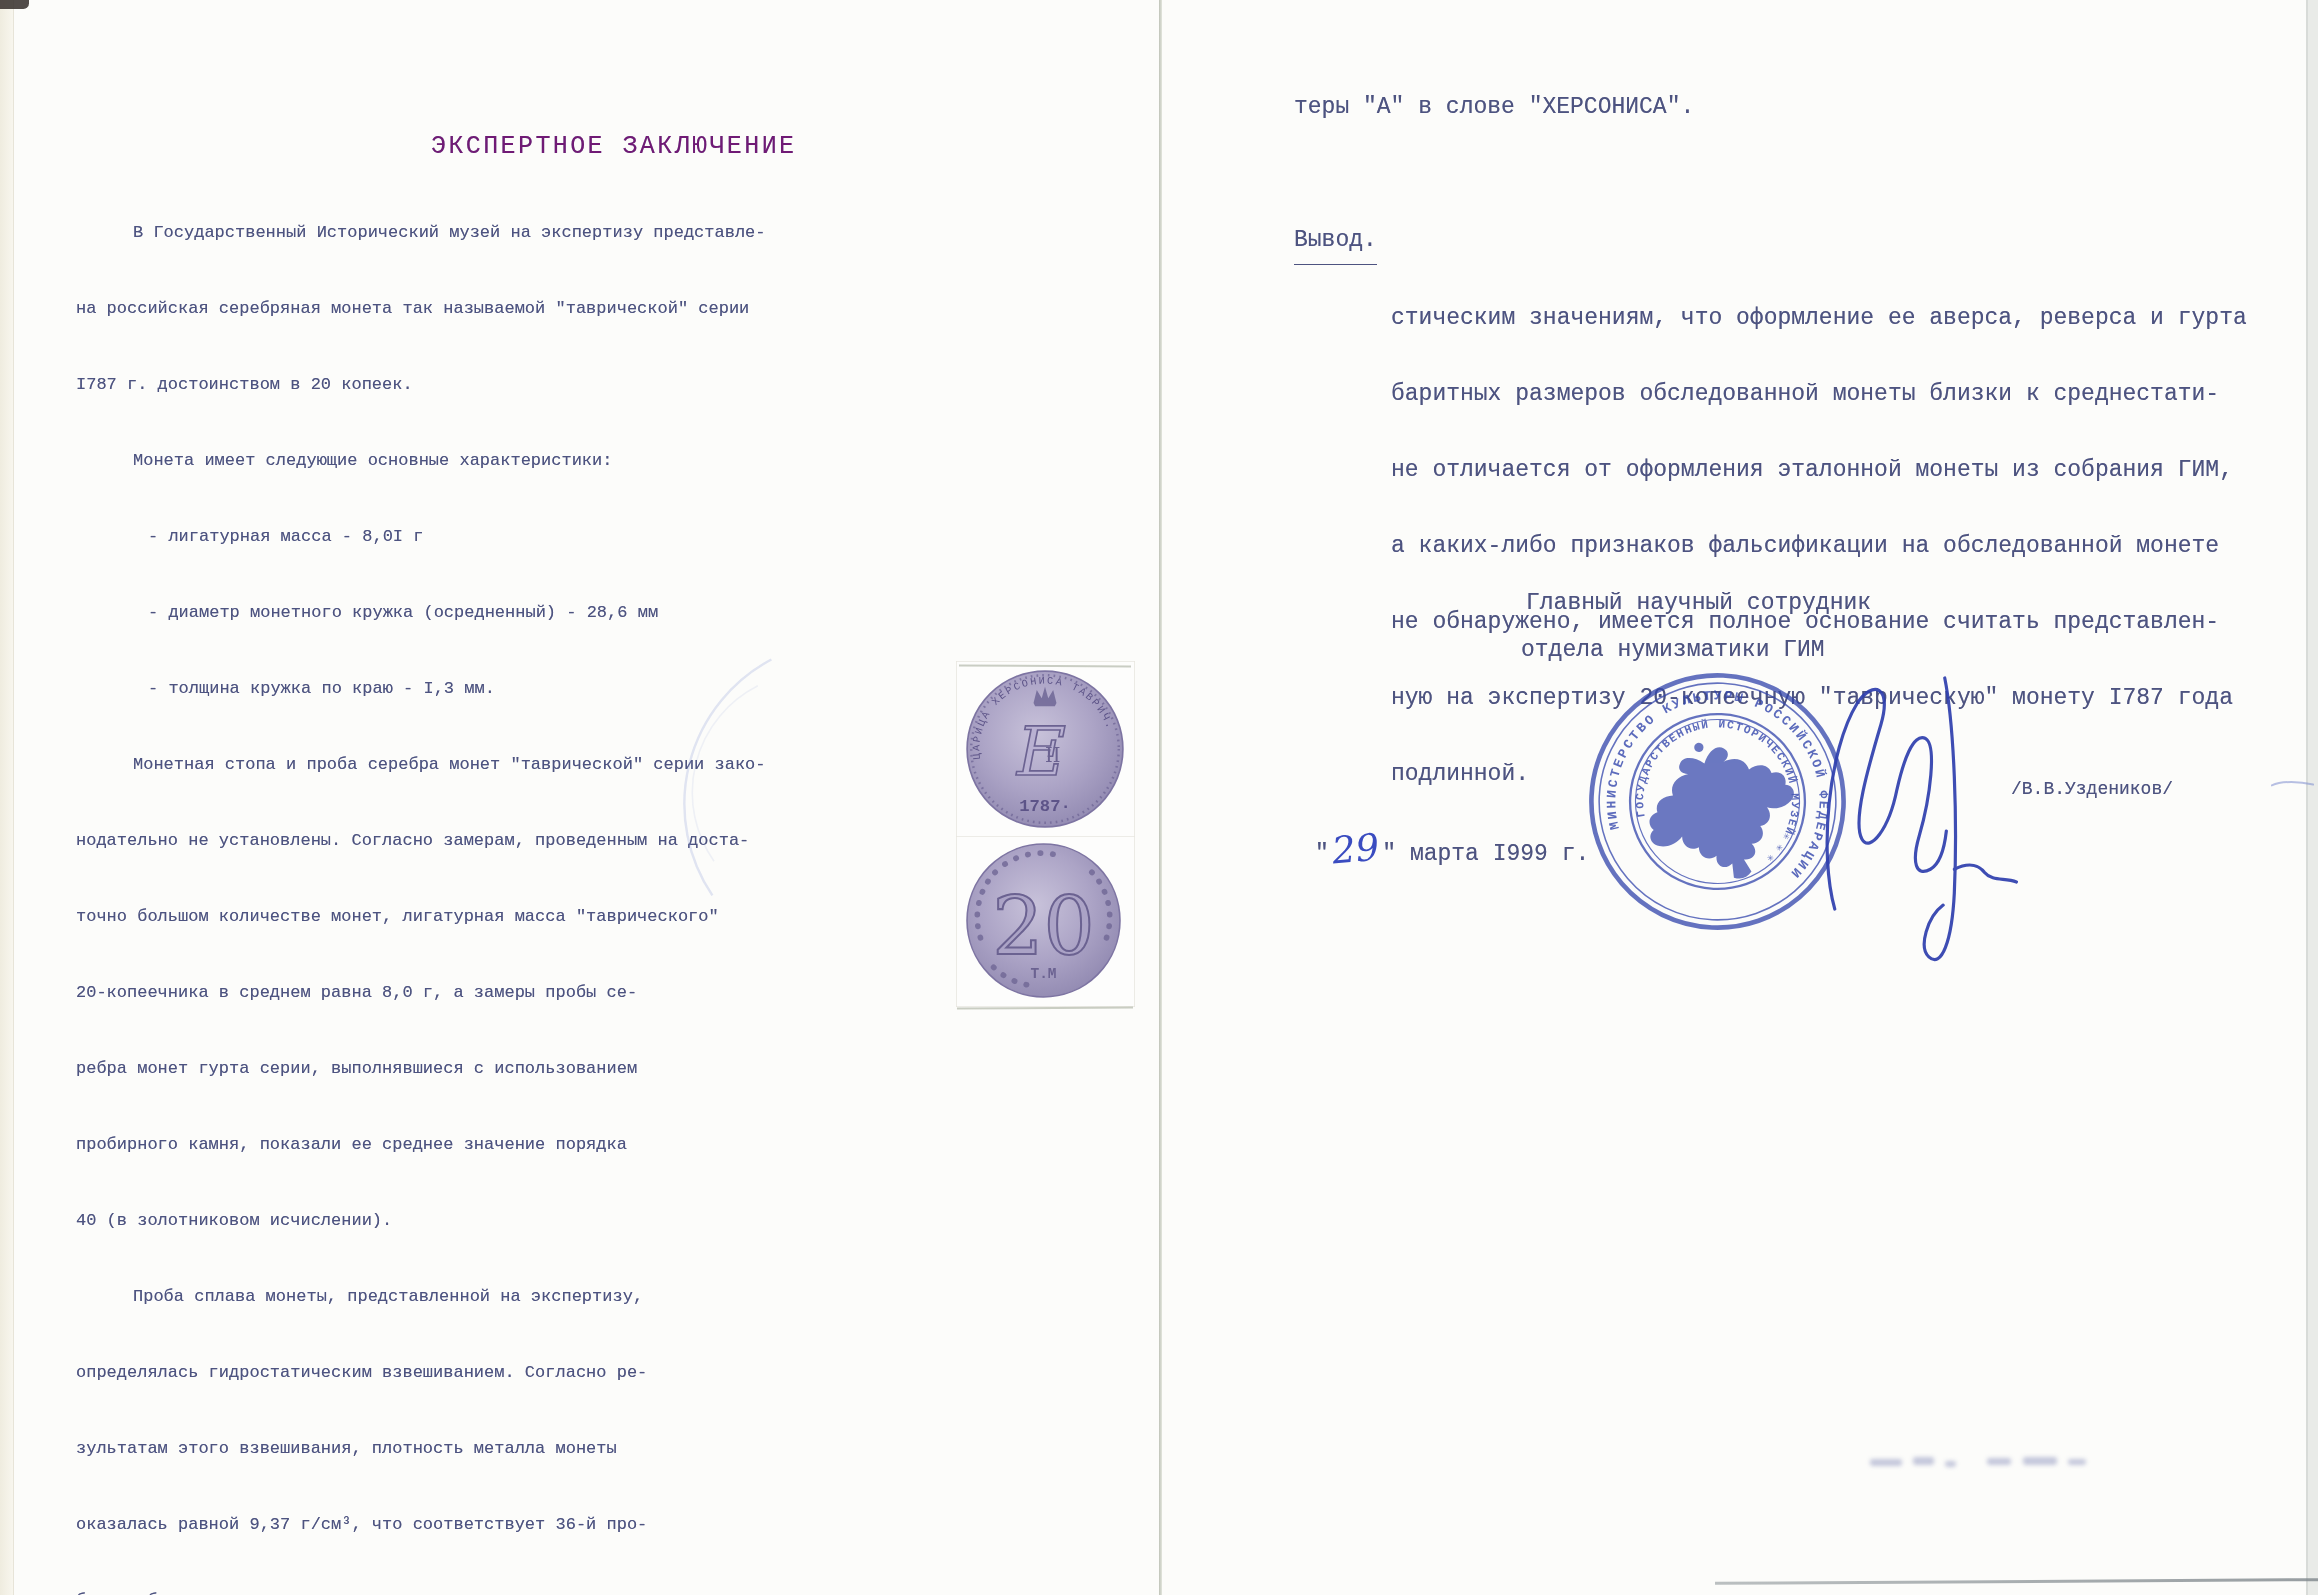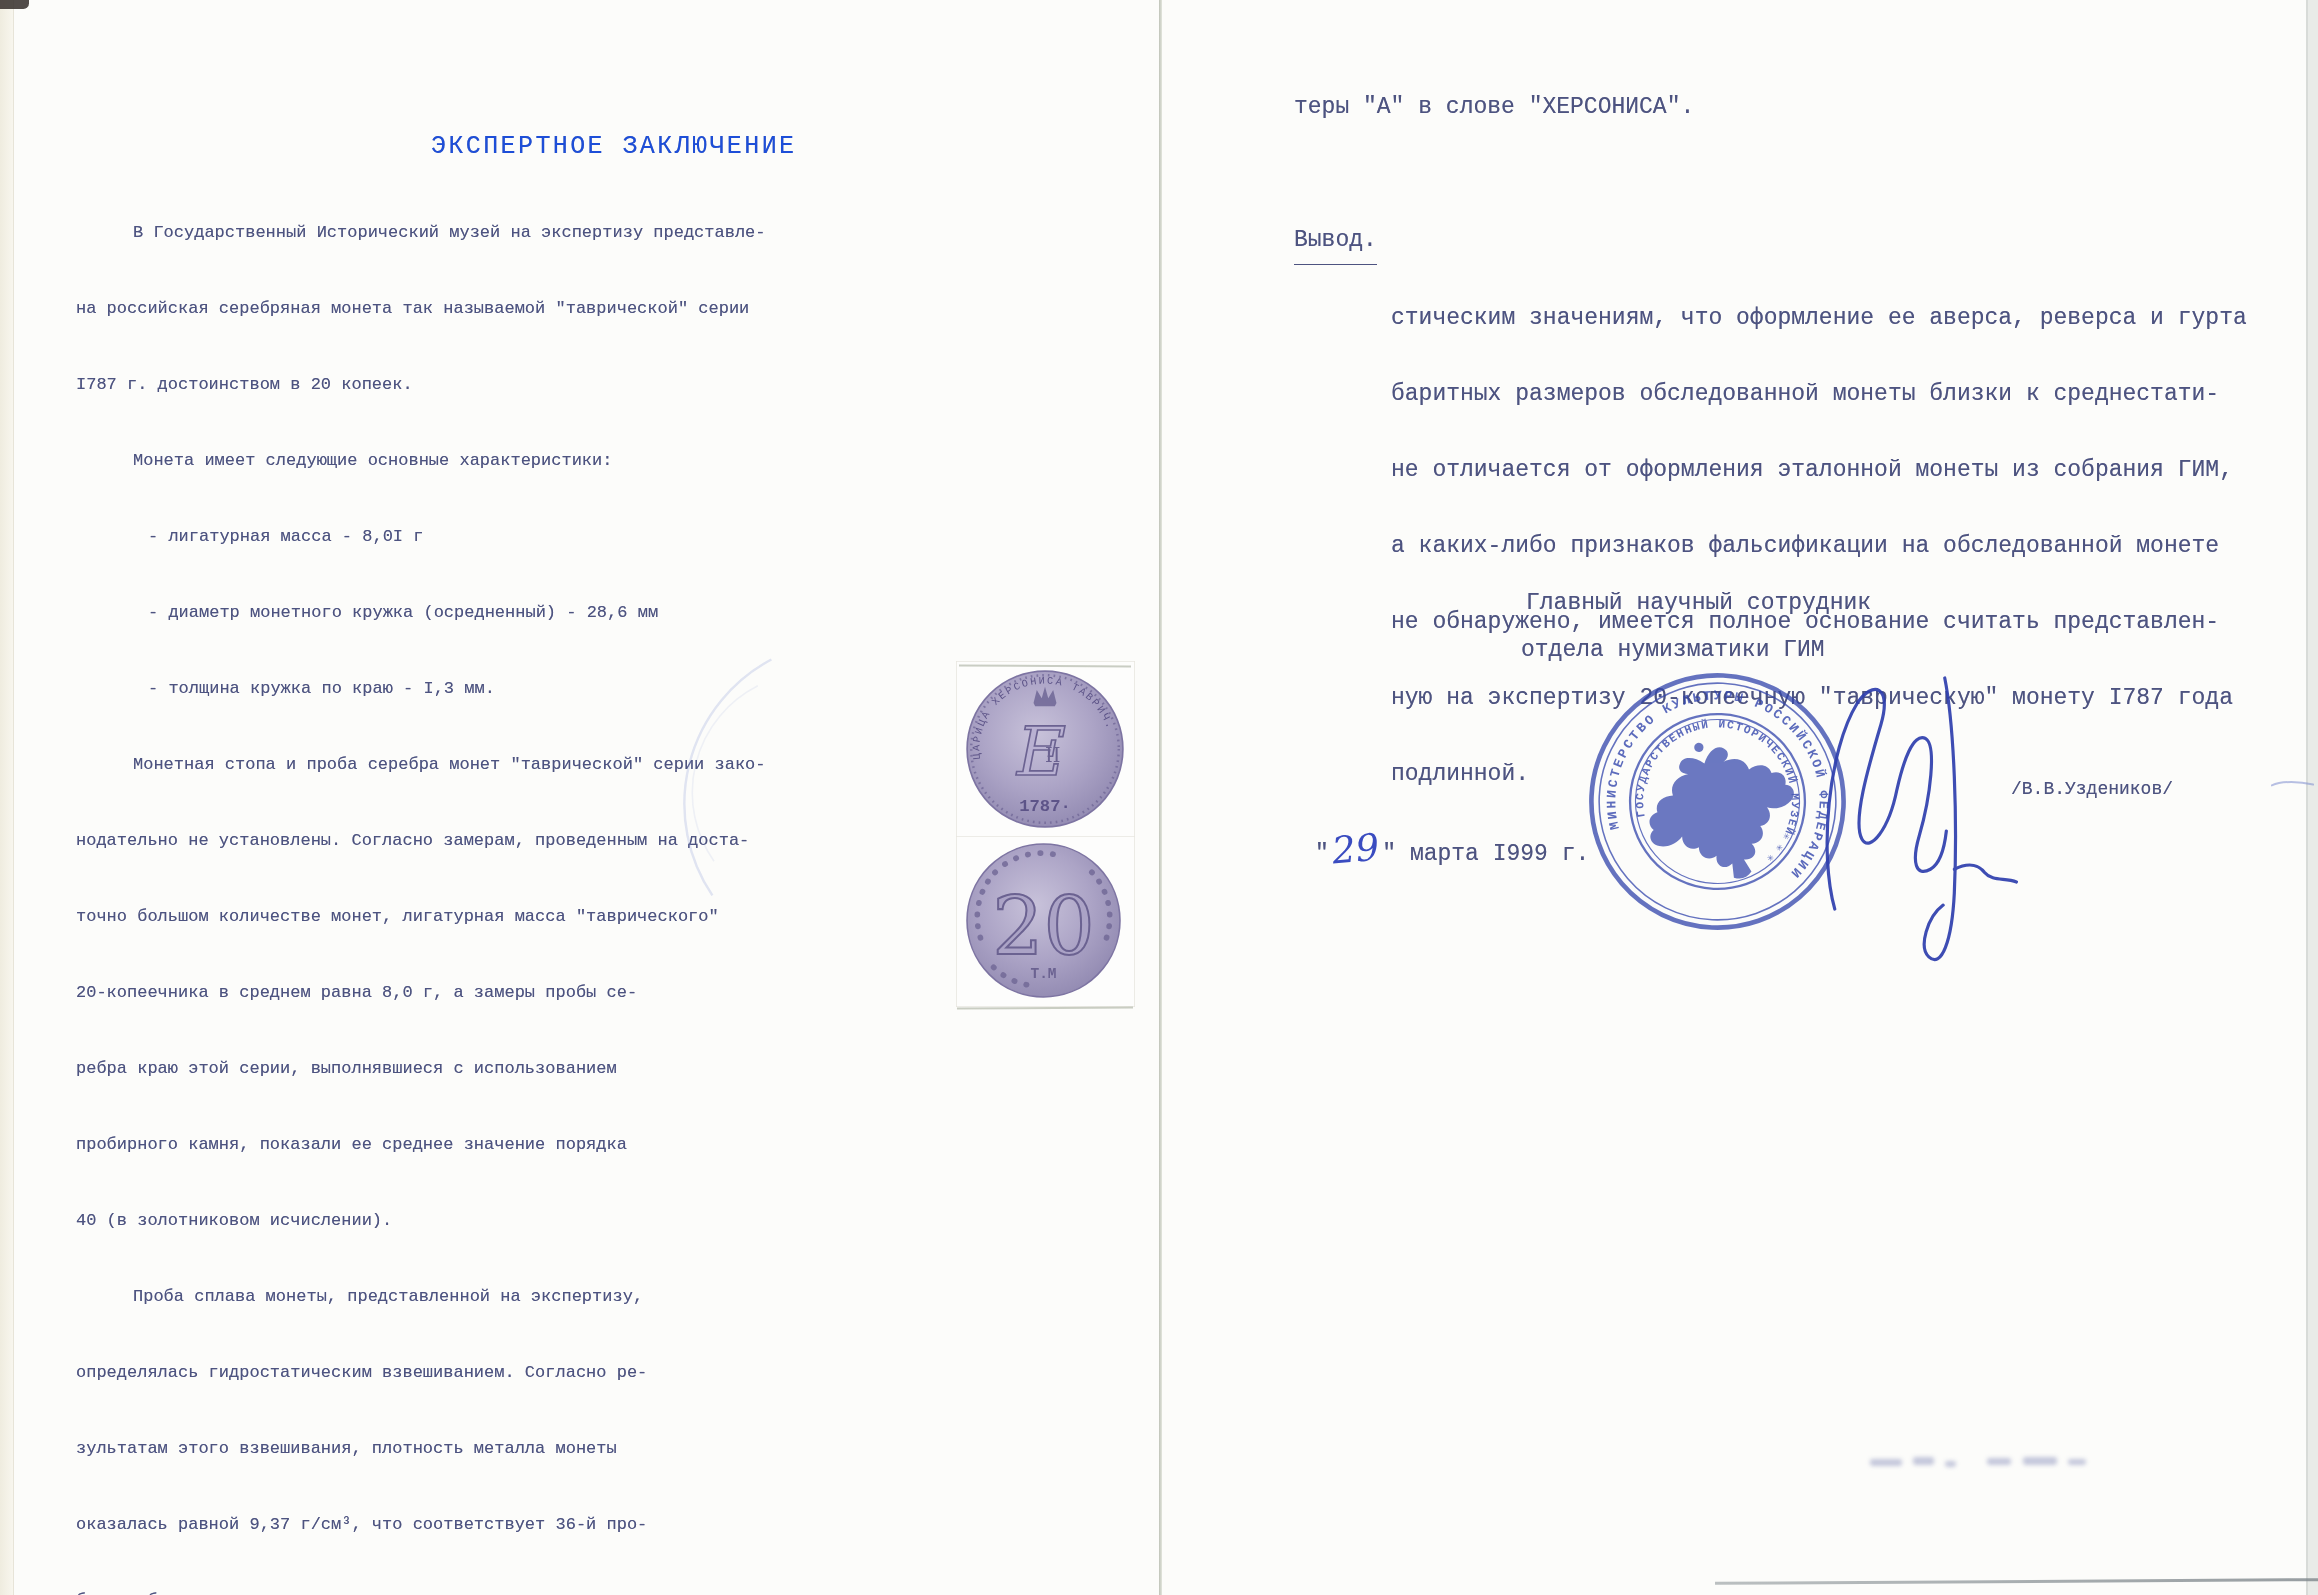--- a/index.html
+++ b/index.html
@@ -16,21 +16,21 @@
   .bottom-line{position:absolute;left:1715px;top:1580px;width:603px;height:3.2px;
                background:linear-gradient(to right,#aab0b2,#7e868b);transform:rotate(-0.35deg);opacity:.8;}
   .seam{position:absolute;left:1159px;top:0;width:3.2px;height:1596px;
         background:linear-gradient(to right,#b3b8ab,#dfe2d8);opacity:.85;}
   
   .tw{position:absolute;white-space:pre;text-shadow:0 0 0.6px rgba(77,83,128,.55);}
   .left-body .line{font-size:17px;line-height:46px;height:46px;}
   .right-body .line,.right-body span{font-size:23px;line-height:46px;}
   .indent-para{padding-left:57px;}
   .indent-list{padding-left:72px;}
-  .doc-title{left:431px;top:132px;font-size:25px;letter-spacing:2.4px;color:#1d4ed8;}
+  .doc-title{left:431px;top:132px;font-size:25px;letter-spacing:2.4px;color:#701a75;}
   .left-body{left:76px;top:180px;width:1069px;}
   .carryover{left:1294px;top:94px;font-size:23px;}
   .vyvod-block{left:1294px;top:187px;width:1005px;}
   .vyvod-row{display:flex;align-items:baseline;}
   .vyvod-label{border-bottom:1.6px solid #4d5380;padding-bottom:0.8px;margin-right:14px;}
   .vyvod-cont{padding-left:97px;height:46px;}
   .signoff1{left:1494px;top:590px;font-size:23px;margin-left:32px;}
   .signoff2{left:1521px;top:637px;font-size:23px;}
   .expert-name{left:2011px;top:779px;font-size:18px;}
   .date-line{left:1315px;top:836px;font-size:23px;display:flex;align-items:baseline;}
@@ -74,21 +74,21 @@
     <div class="line">на российская серебряная монета так называемой "таврической" серии</div>
     <div class="line">I787 г. достоинством в 20 копеек.</div>
     <div class="line indent-para">Монета имеет следующие основные характеристики:</div>
     <div class="line indent-list">- лигатурная масса - 8,0I г</div>
     <div class="line indent-list">- диаметр монетного кружка (осредненный) - 28,6 мм</div>
     <div class="line indent-list">- толщина кружка по краю - I,3 мм.</div>
     <div class="line indent-para">Монетная стопа и проба серебра монет "таврической" серии зако-</div>
     <div class="line">нодательно не установлены. Согласно замерам, проведенным на доста-</div>
     <div class="line">точно большом количестве монет, лигатурная масса "таврического"</div>
     <div class="line">20-копеечника в среднем равна 8,0 г, а замеры пробы се-</div>
-    <div class="line">ребра краю этой серии, выполнявшиеся с использованием</div>
+    <div class="line">ребра монет гурта серии, выполнявшиеся с использованием</div>
     <div class="line">пробирного камня, показали ее среднее значение порядка</div>
     <div class="line">40 (в золотниковом исчислении).</div>
     <div class="line indent-para">Проба сплава монеты, представленной на экспертизу,</div>
     <div class="line">определялась гидростатическим взвешиванием. Согласно ре-</div>
     <div class="line">зультатам этого взвешивания, плотность металла монеты</div>
     <div class="line">оказалась равной 9,37 г/см³, что соответствует 36-й про-</div>
     <div class="line">бе серебра.</div>
     
     
     

